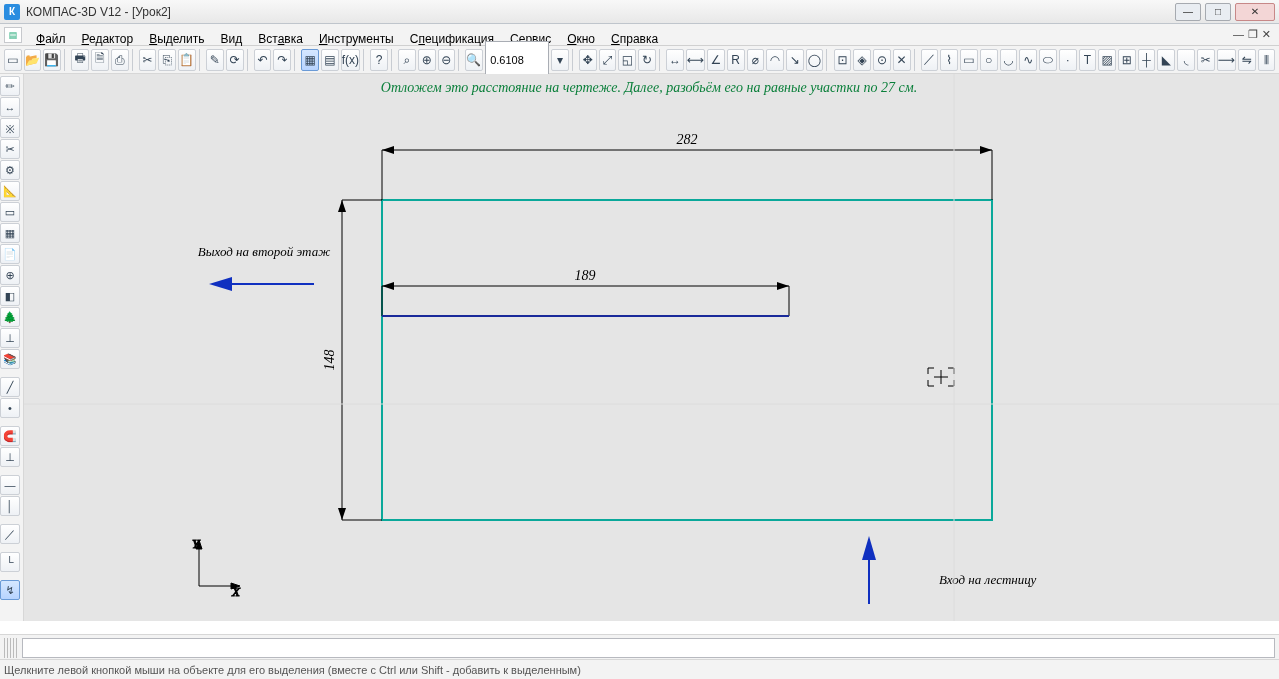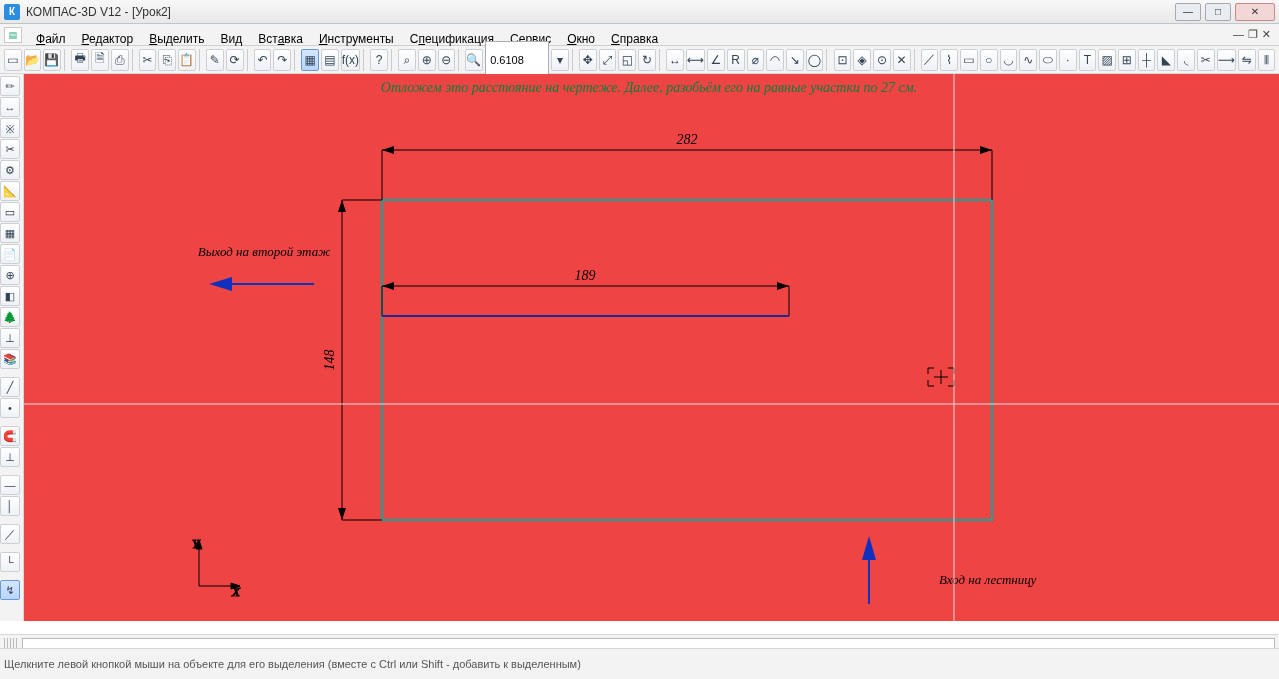--- a/index.html
+++ b/index.html
@@ -26,33 +26,33 @@
 .tbtn.sel { background:linear-gradient(#d5e7ff,#b8d4ff); border-color:#6a9ad6;}
 .tsep { width:5px; height:22px; border-left:1px solid #c8ccd2; margin:0 1px; }
 .zval { width:64px; height:20px; border:1px solid #a9adb4; background:#fff; font-size:11px; padding:18px 4px; }
 
 
 .leftpal { position:absolute; top:74px; left:0; width:24px; bottom:58px; background:#f3f3f3; border-right:1px solid #d7d7d7; display:flex; flex-direction:column; padding-top:2px; gap:1px;}
 .leftpal .tbtn { width:20px; height:20px; font-size:11px; }
 .leftpal .gap { height:6px; }
 
 
-.canvas { position:absolute; top:74px; left:24px; right:0; bottom:58px; background:#ef4444; }
+.canvas { position:absolute; top:74px; left:24px; right:0; bottom:58px; background:#e5e5e5; }
 .canvas svg { width:100%; height:100%; }
 
 
 .cmdbar { position:absolute; left:0; right:0; bottom:19px; height:26px; background:#f3f3f3; border-top:1px solid #d7d7d7; display:flex; align-items:center; padding:0 4px; gap:4px;}
 .cmdbar .handle { width:14px; height:20px; background:repeating-linear-gradient(90deg,#bbb 0 1px,transparent 1px 3px); }
 .cmdbar input { flex:1; height:20px; border:1px solid #b7b9bf; background:#fff; font-size:11px; padding:0 4px;}
 
 
 .scrollbar { position:absolute; left:0; right:0; bottom:32px; height:13px; background:#f3f3f3; border-top:1px solid #e0e0e0; }
 
 
-.statusbar { position:absolute; left:0; right:0; bottom:0; height:31px; background:#f3f3f3; border-top:1px solid #d7d7d7; font-size:11px; color:#555; display:flex;align-items:center; padding:0 4px;}
+.statusbar { position:absolute; left:0; right:0; bottom:0; height:20px; background:#f3f3f3; border-top:1px solid #d7d7d7; font-size:11px; color:#555; display:flex;align-items:center; padding:0 4px;}
 
 
 .itatext { font-family:"Times New Roman",serif; font-style:italic; fill:#0a7f3a; font-size:14px; }
 .dimtext { font-family:"Times New Roman",serif; font-style:italic; fill:#000; font-size:14px; }
 .annottext { font-family:"Times New Roman",serif; font-style:italic; fill:#000; font-size:13px; }
 </style>
 </head>
 <body>
 
 <div class="titlebar">

